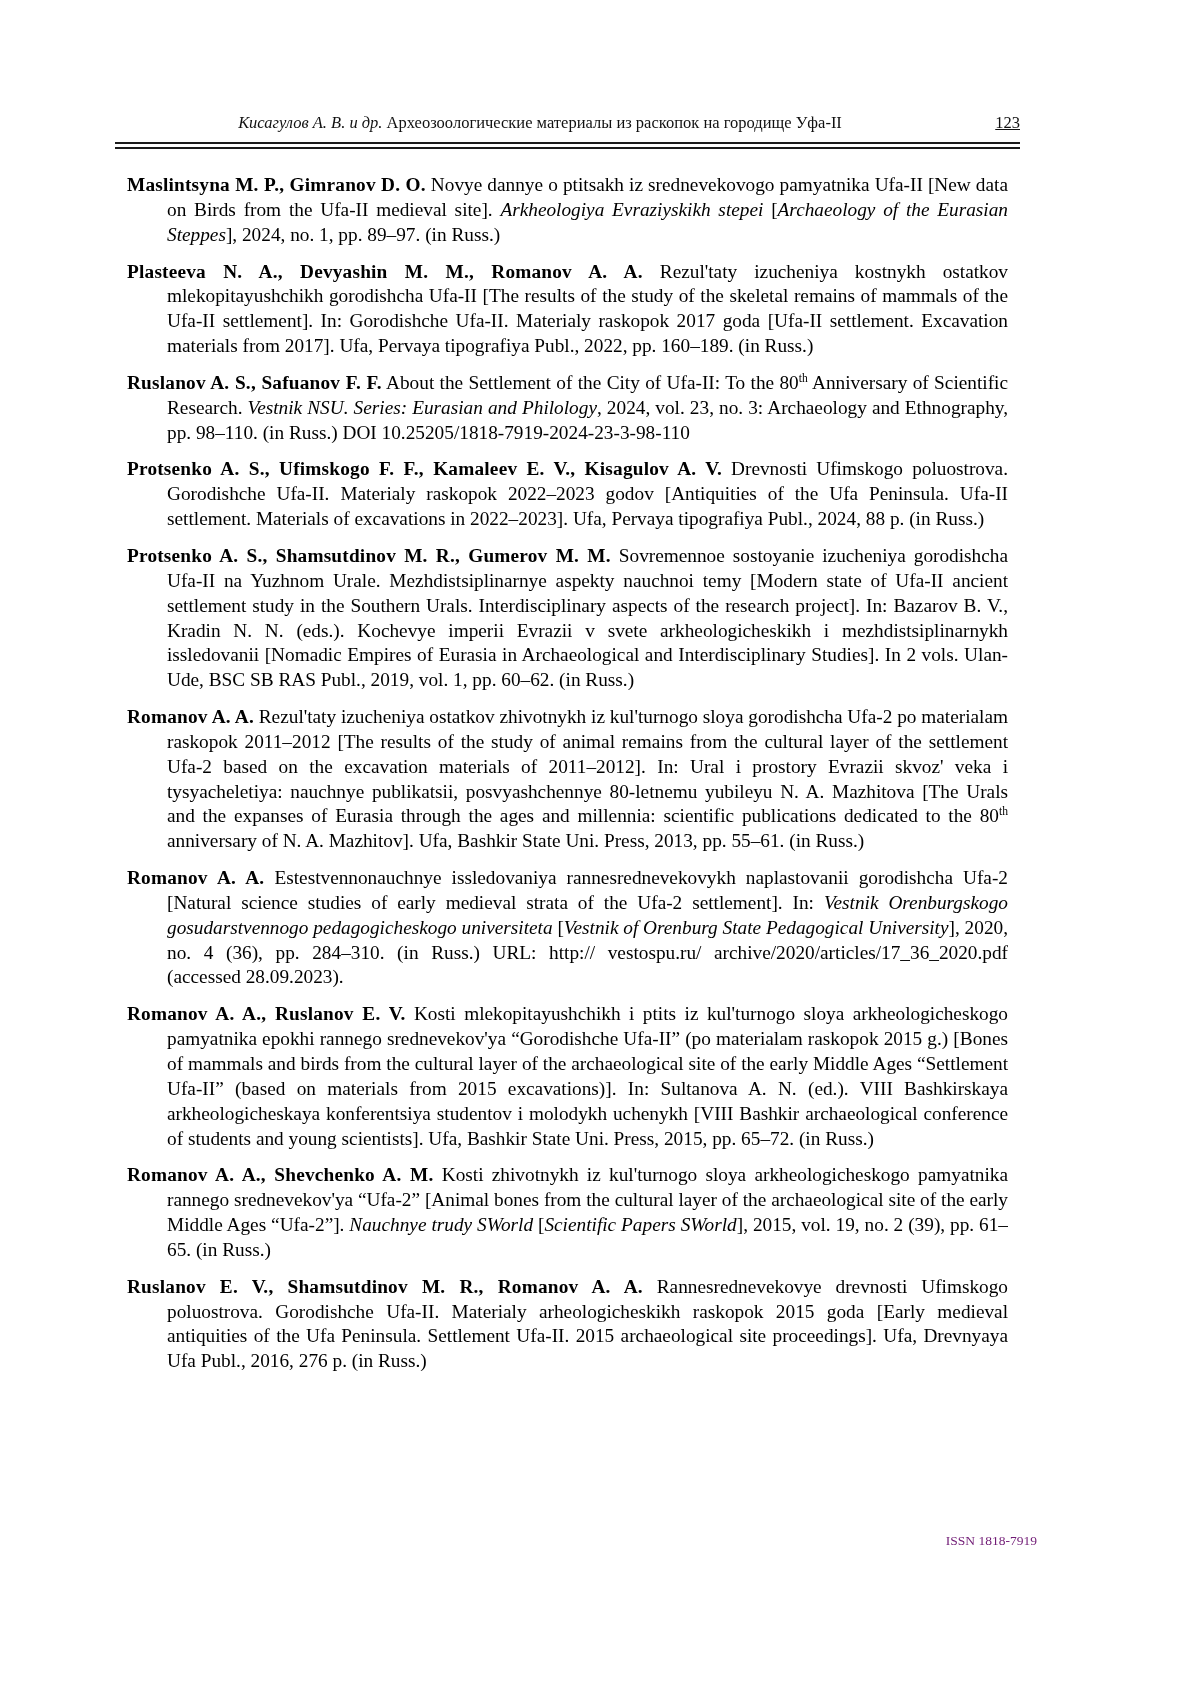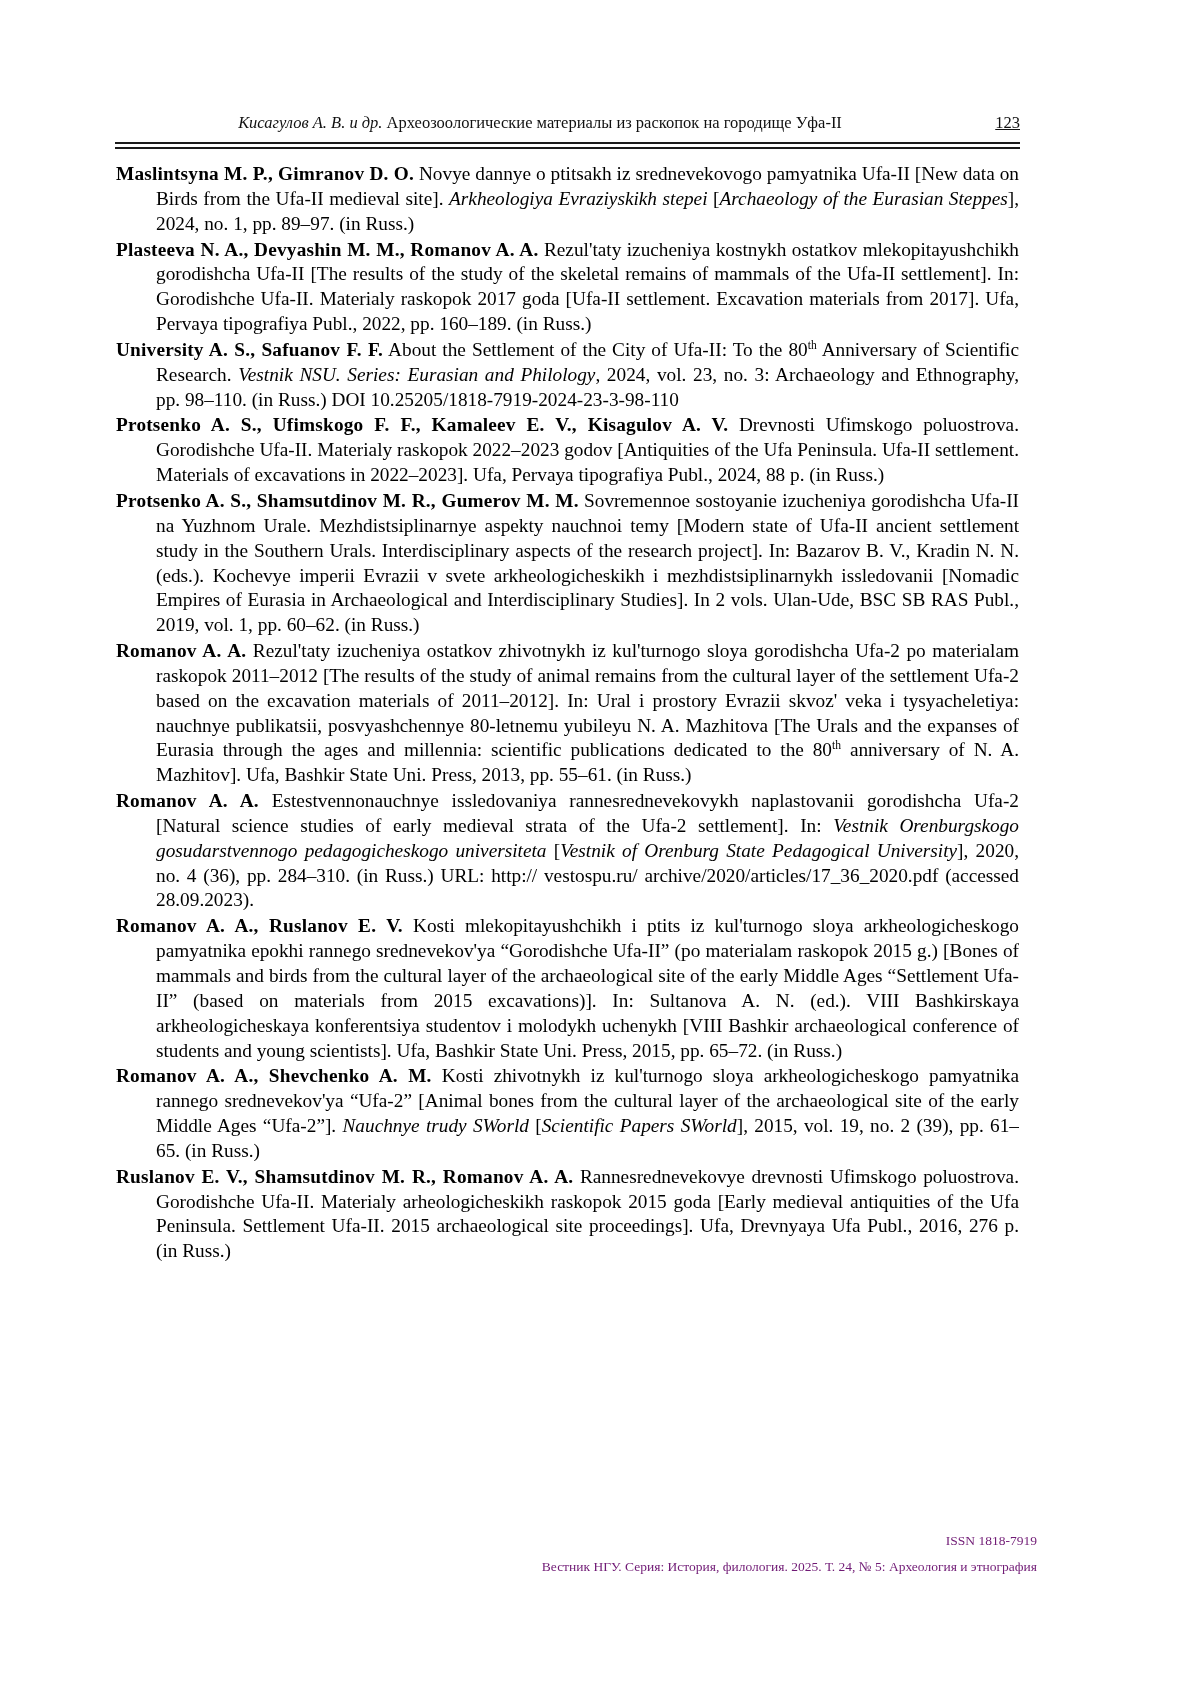--- a/index.html
+++ b/index.html
@@ -25,21 +25,21 @@
     height: 3px;
     border-top: 2.5px solid #1b1b1b;
     border-bottom: 2px solid #1b1b1b;
   }
 
   .refs {
     position: absolute; left: 115px; top: 161px; width: 905px;
     font-size: 19.3px; line-height: 24.85px;
     text-align: justify;
   }
-  .ref { margin: 1px; padding-left: 40px; text-indent: -40px; }
+  .ref { margin: 12px; padding-left: 40px; text-indent: -40px; }
   .ref b { font-weight: bold; letter-spacing: 0.2px; }
   .ref i { font-style: italic; }
   .ref sup { font-size: 0.6em; line-height: 0; vertical-align: super; }
 
   .footer {
     position: absolute; right: 163px; top: 1528px;
     text-align: right;
     font-size: 13.5px; line-height: 26px;
     color: #701a75;
   }
@@ -55,28 +55,27 @@
       <span>Археозоологические материалы из раскопок на городище Уфа-II</span>
     </div>
     <div class="pagenum">123</div>
   </div>
 
   <div class="rule"></div>
 
   <div class="refs" id="refs">
       <p class="ref"><b>Maslintsyna M. P.,  Gimranov D. O.</b><span> Novye dannye o ptitsakh iz srednevekovogo pamyatnika Ufa-II [New data on Birds from the Ufa-II medieval site]. </span><i>Arkheologiya Evraziyskikh stepei</i><span> [</span><i>Archaeology of the Eurasian Steppes</i><span>], 2024, no. 1, pp. 89–97. (in Russ.)</span></p>
       <p class="ref"><b>Plasteeva N. A.,  Devyashin M. M.,  Romanov A. A.</b><span> Rezul'taty izucheniya kostnykh ostatkov mlekopitayushchikh gorodishcha Ufa-II [The results of the study of the skeletal remains of mammals of the Ufa-II settlement]. In: Gorodishche Ufa-II. Materialy raskopok 2017 goda [Ufa-II settlement. Excavation materials from 2017]. Ufa, Pervaya tipografiya Publ., 2022, pp. 160–189. (in Russ.)</span></p>
-      <p class="ref"><b>University A. S., Safuanov F. F.</b><span> About the Settlement of the City of Ufa-II: To the 80</span><sup>th</sup><span> Anniversary of Scientific Research. </span><i>Vestnik NSU. Series: Eurasian and Philology</i><span>, 2024, vol. 23, no. 3: Archaeology and Ethnography, pp. 98–110. (in Russ.) DOI 10.25205/1818-7919-2024-23-3-98-110</span></p>
+      <p class="ref"><b>Ruslanov A. S., Safuanov F. F.</b><span> About the Settlement of the City of Ufa-II: To the 80</span><sup>th</sup><span> Anniversary of Scientific Research. </span><i>Vestnik NSU. Series: Eurasian and Philology</i><span>, 2024, vol. 23, no. 3: Archaeology and Ethnography, pp. 98–110. (in Russ.) DOI 10.25205/1818-7919-2024-23-3-98-110</span></p>
       <p class="ref"><b>Protsenko A. S.,  Ufimskogo F. F.,  Kamaleev E. V.,  Kisagulov A. V.</b><span> Drevnosti Ufimskogo poluostrova. Gorodishche Ufa-II. Materialy raskopok 2022–2023 godov [Antiquities of the Ufa Peninsula. Ufa-II settlement. Materials of excavations in 2022–2023]. Ufa, Pervaya tipografiya Publ., 2024, 88 p. (in Russ.)</span></p>
       <p class="ref"><b>Protsenko A. S.,  Shamsutdinov M. R.,  Gumerov M. M.</b><span> Sovremennoe sostoyanie izucheniya gorodishcha Ufa-II na Yuzhnom Urale. Mezhdistsiplinarnye aspekty nauchnoi temy [Modern state of Ufa-II ancient settlement study in the Southern Urals. Interdisciplinary aspects of the research project]. In: Bazarov B. V., Kradin N. N. (eds.). Kochevye imperii Evrazii v svete arkheologicheskikh i mezhdistsiplinarnykh issledovanii [Nomadic Empires of Eurasia in Archaeological and Interdisciplinary Studies]. In 2 vols. Ulan-Ude, BSC SB RAS Publ., 2019, vol. 1, pp. 60–62. (in Russ.)</span></p>
       <p class="ref"><b>Romanov A. A.</b><span> Rezul'taty izucheniya ostatkov zhivotnykh iz kul'turnogo sloya gorodishcha Ufa-2 po materialam raskopok 2011–2012 [The results of the study of animal remains from the cultural layer of the settlement Ufa-2 based on the excavation materials of 2011–2012]. In: Ural i prostory Evrazii skvoz' veka i tysyacheletiya: nauchnye publikatsii, posvyashchennye 80-letnemu yubileyu N. A. Mazhitova [The Urals and the expanses of Eurasia through the ages and millennia: scientific publications dedicated to the 80</span><sup>th</sup><span> anniversary of N. A. Mazhitov]. Ufa, Bashkir State Uni. Press, 2013, pp. 55–61. (in Russ.)</span></p>
       <p class="ref"><b>Romanov A. A.</b><span> Estestvennonauchnye issledovaniya rannesrednevekovykh naplastovanii gorodishcha Ufa-2 [Natural science studies of early medieval strata of the Ufa-2 settlement]. In: </span><i>Vestnik Orenburgskogo gosudarstvennogo pedagogicheskogo universiteta</i><span> [</span><i>Vestnik of Orenburg State Pedagogical University</i><span>], 2020, no. 4 (36), pp. 284–310. (in Russ.) URL: http:// vestospu.ru/ archive/2020/articles/17_36_2020.pdf (accessed 28.09.2023).</span></p>
       <p class="ref"><b>Romanov A. A., Ruslanov E. V.</b><span> Kosti mlekopitayushchikh i ptits iz kul'turnogo sloya arkheologicheskogo pamyatnika epokhi rannego srednevekov'ya “Gorodishche Ufa-II” (po materialam raskopok 2015 g.) [Bones of mammals and birds from the cultural layer of the archaeological site of the early Middle Ages “Settlement Ufa-II” (based on materials from 2015 excavations)]. In: Sultanova A. N. (ed.). VIII Bashkirskaya arkheologicheskaya konferentsiya studentov i molodykh uchenykh [VIII Bashkir archaeological conference of students and young scientists]. Ufa, Bashkir State Uni. Press, 2015, pp. 65–72. (in Russ.)</span></p>
       <p class="ref"><b>Romanov A. A.,  Shevchenko A. M.</b><span> Kosti zhivotnykh iz kul'turnogo sloya arkheologicheskogo pamyatnika rannego srednevekov'ya “Ufa-2” [Animal bones from the cultural layer of the archaeological site of the early Middle Ages “Ufa-2”]. </span><i>Nauchnye trudy SWorld</i><span> [</span><i>Scientific Papers SWorld</i><span>], 2015, vol. 19, no. 2 (39), pp. 61–65. (in Russ.)</span></p>
       <p class="ref"><b>Ruslanov E. V.,  Shamsutdinov M. R.,  Romanov A. A.</b><span> Rannesrednevekovye drevnosti Ufimskogo poluostrova. Gorodishche Ufa-II. Materialy arheologicheskikh raskopok 2015 goda [Early medieval antiquities of the Ufa Peninsula. Settlement Ufa-II. 2015 archaeological site proceedings]. Ufa, Drevnyaya Ufa Publ., 2016, 276 p. (in Russ.)</span></p>
     </div>
 
   <div class="footer">
     <div>ISSN 1818-7919</div>
-    <div>Вестник НГУ. Серия: История, филология. 2025. Т. 24, № 5: Археология и этнография</div>
   </div>
 
 </div>
 
 </body></html>

